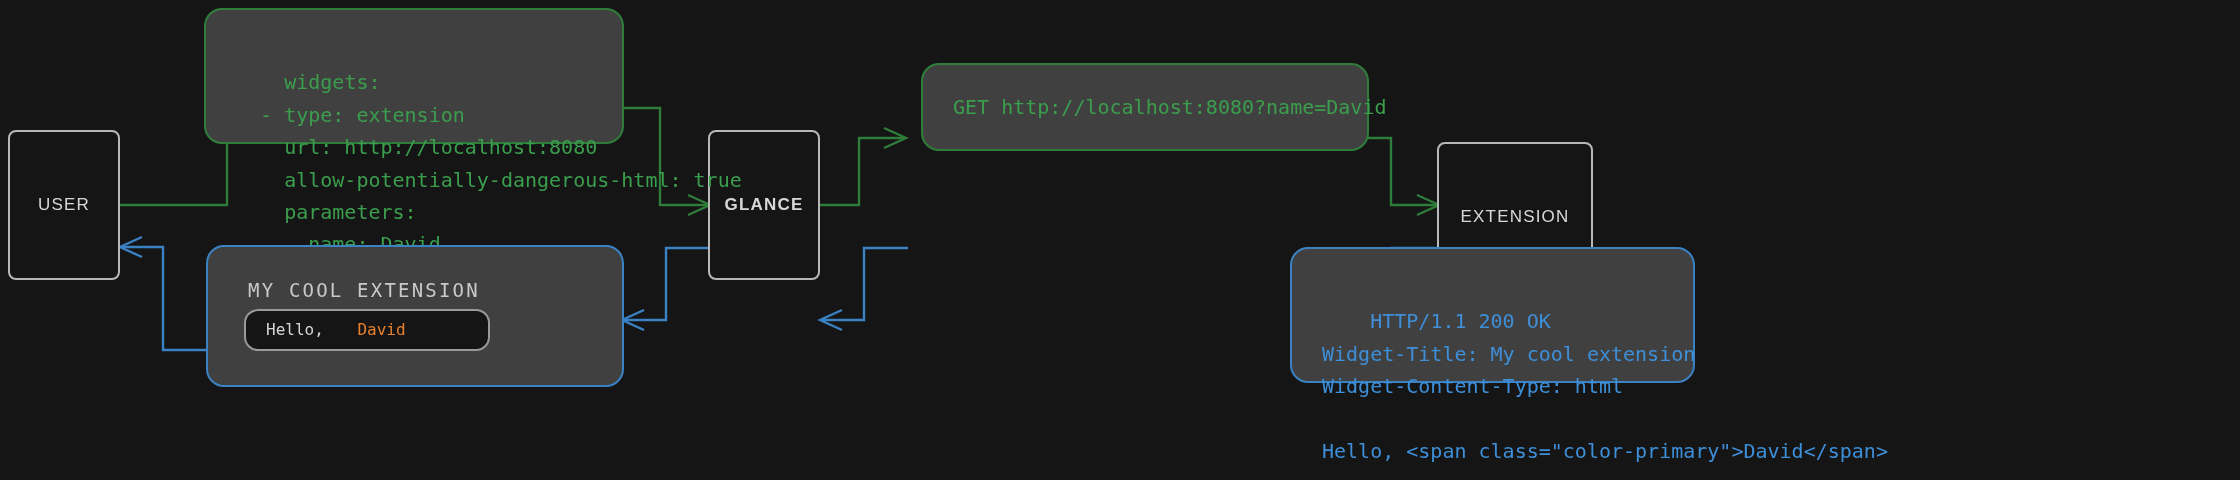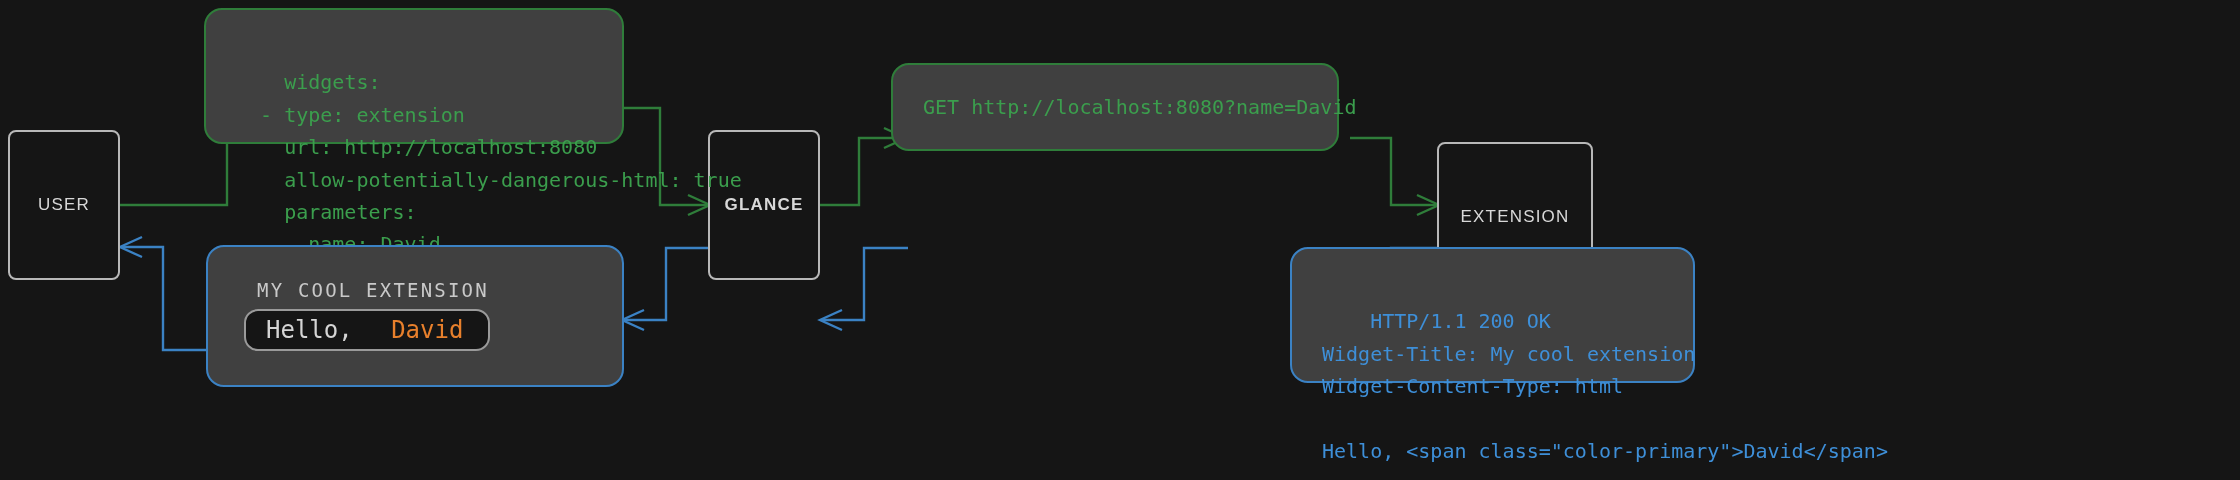--- a/index.html
+++ b/index.html
@@ -52,21 +52,21 @@
   .panel.blue {
     border-color: #3b82c4;
     color: #3e8fd8;
   }
   .panel.widget {
     border-color: #3b82c4;
     padding: 0;
   }
   .widget-title {
     position: absolute;
-    left: 49px;
+    left: 40px;
     top: 28px;
     color: #c9c9c9;
     font-size: 19px;
     letter-spacing: 2.2px;
     white-space: nowrap;
   }
   .widget-inner {
     position: absolute;
     left: 36px;
     top: 62px;
@@ -74,21 +74,21 @@
     bottom: 34px;
     box-sizing: border-box;
     border: 2px solid #9a9a9a;
     border-radius: 14px;
     background: #151515;
     display: flex;
     align-items: center;
     padding-left: 20px;
   }
   .widget-line {
-    font-size: 24px;
+    font-size: 16px;
     color: #d5d5d5;
     white-space: pre;
   }
   .accent { color: #e8802c; margin-left: 24px; }
 </style>
 </head>
 <body>
 
 <div id="stage">
 
@@ -133,21 +133,21 @@
 
   <div class="panel" style="left:204px; top:8px; width:420px; height:136px;">
     <span>widgets:
   - type: extension
     url: http://localhost:8080
     allow-potentially-dangerous-html: true
     parameters:
       name: David</span>
   </div>
 
-  <div class="panel" style="left:891px; top:63px; width:448px; height:88px; display:flex; align-items:center;text-align:right;">
+  <div class="panel" style="left:921px; top:63px; width:448px; height:88px; display:flex; align-items:center;text-align:right;">
     <span>GET http://localhost:8080?name=David</span>
   </div>
 
   <div class="panel blue" style="left:1290px; top:247px; width:405px; height:136px;">
     <span>HTTP/1.1 200 OK
 Widget-Title: My cool extension
 Widget-Content-Type: html
 
 Hello, &lt;span class="color-primary"&gt;David&lt;/span&gt;</span>
   </div>

